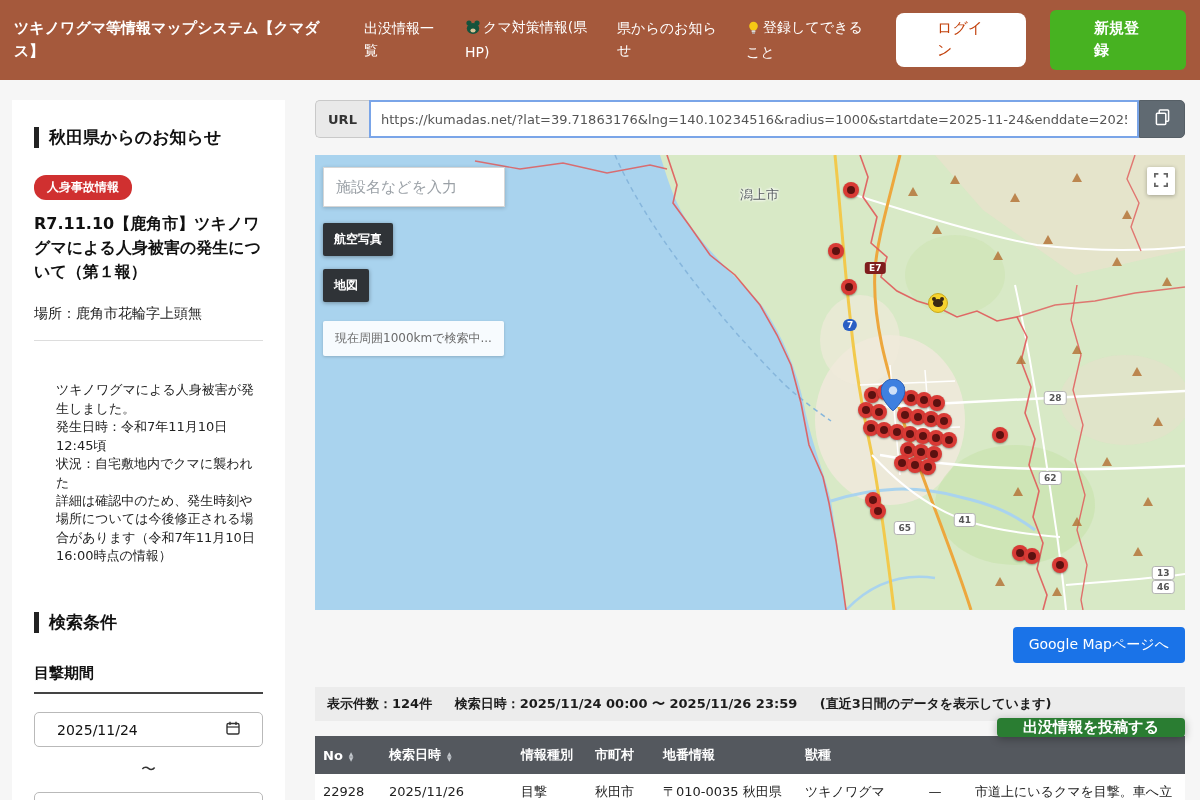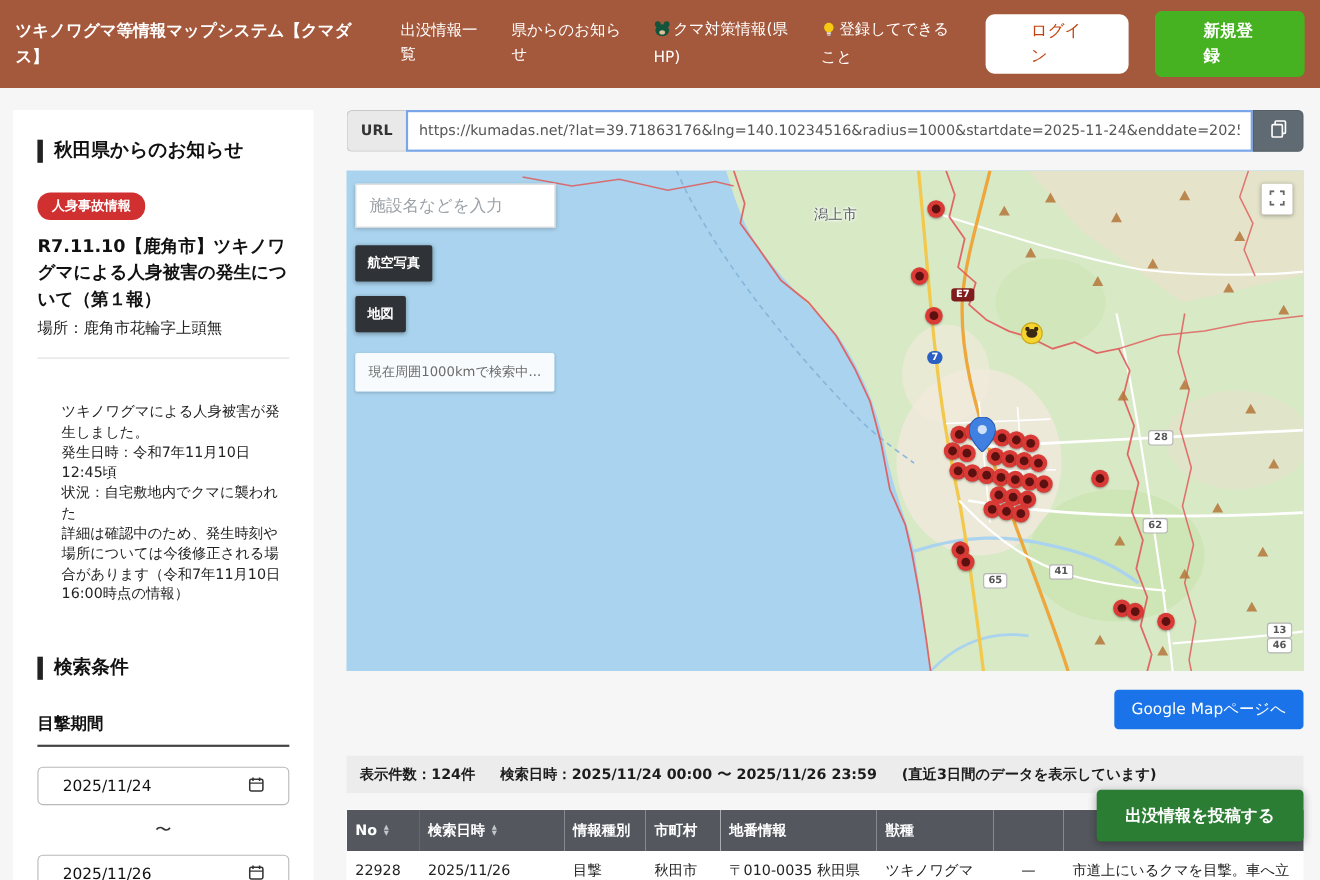--- a/index.html
+++ b/index.html
@@ -33,21 +33,21 @@
   .sidebar {
     position:absolute; left:12px; top:100px; width:273px; height:700px;
     background:#fff; padding:27px 22px; overflow:hidden;
   }
   .main-col { position:absolute; left:315px; top:100px; width:870px; }
   
   .side-heading { font-size:17px; font-weight:bold; color:#111; border-left:5px solid #222; padding-left:10px; line-height:1.25; }
   .badge { display:inline-block; background:#d03030; color:#fff; font-size:12px; font-weight:bold;
            padding:4px 13px; border-radius:12px; margin-top:27px; }
   .notice-title { font-size:16px; font-weight:bold; line-height:1.5; margin-top:12px; color:#111; cursor:pointer; }
-  .notice-place { font-size:14px; margin-top:6px; color:#222; }
+  .notice-place { font-size:14px; margin-top:21px; color:#222; }
   .hr { border-top:1px solid #ddd; margin-top:17px; }
   .notice-body { margin-top:40px; margin-left:22px; font-size:13px; line-height:1.42; color:#222; white-space:pre-line; }
   .search-heading { margin-top:46px; }
   .period-heading { font-size:15px; font-weight:bold; color:#111; margin-top:31px; padding-bottom:9px; border-bottom:2px solid #444; }
   .date-field {
     margin-top:18px; height:35px; border:1px solid #b9b9b9; border-radius:5px; background:#fff;
     display:flex; align-items:center; justify-content:space-between; padding:0 22px; font-size:14px; color:#111; cursor:pointer;
   }
   .date-field + .tilde { margin-top:13px; }
   .tilde { text-align:center; font-size:15px; color:#333; }
@@ -105,42 +105,42 @@
   thead th { background:#54585e; color:#fff; font-size:13px; font-weight:bold; text-align:left;
              padding:10px 8px; vertical-align:middle; white-space:nowrap; overflow:hidden; }
   tbody td { font-size:13px; color:#222; padding:9px 8px; border-bottom:1px solid #e3e3e3; vertical-align:top;
              line-height:1.4; overflow:hidden; }
   th:nth-child(1){width:66px;} th:nth-child(2){width:132px;} th:nth-child(3){width:74px;}
   th:nth-child(4){width:68px;} th:nth-child(5){width:142px;} th:nth-child(6){width:106px;}
   th:nth-child(7){width:64px;}
   td:nth-child(7){text-align:center;}
   .sort-icon { display:inline-block; margin-left:6px; font-size:6px; line-height:5px; color:#c2c7cc; vertical-align:middle; }
   .post-btn { position:absolute; right:0; top:31px; background:#2a7d32; color:#fff; font-size:15px; font-weight:bold;
-              padding:14px 26px; border:none; border-radius:4px; box-shadow:0 2px 8px rgba(0,0,0,.3); z-index:10;
+              padding:0 26px; border:none; border-radius:4px; box-shadow:0 2px 8px rgba(0,0,0,.3); z-index:10;
               cursor:pointer; font-family:inherit; }
 </style>
 </head>
 <body>
 
 <header class="app-header">
   <div class="app-title">ツキノワグマ等情報マップシステム【クマダス】</div>
   <nav class="header-nav">
     <a class="nav-item">
       <span class="nav-label w1" style="display:inline-block;">出没情報一覧</span>
-    </a>
-    <a class="nav-item">
-      <span class="nav-label w2" style="display:inline-block;">県からのお知らせ</span>
     </a>
     <a class="nav-item w3">
       <span class="nav-icon"><svg width="16" height="16" viewBox="0 0 16 16">
             <circle cx="4" cy="4" r="2.6" fill="#14533c"></circle>
             <circle cx="12" cy="4" r="2.6" fill="#14533c"></circle>
             <ellipse cx="8" cy="9.5" rx="6.2" ry="5.4" fill="#14533c"></ellipse>
             <ellipse cx="8" cy="11.5" rx="2.6" ry="1.9" fill="#d8c49a"></ellipse>
           </svg></span><span>クマ対策情報(県HP)</span>
+    </a>
+    <a class="nav-item">
+      <span class="nav-label w2" style="display:inline-block;">県からのお知らせ</span>
     </a>
     <a class="nav-item w4">
       <span class="nav-icon"><svg width="15" height="15" viewBox="0 0 16 16">
             <circle cx="8" cy="6.5" r="4.6" fill="#f6c915"></circle>
             <rect x="6" y="11" width="4" height="2" fill="#ddd"></rect>
             <rect x="6.4" y="13.2" width="3.2" height="1.4" fill="#bbb"></rect>
           </svg></span><span>登録してできること</span>
     </a>
   </nav>
   <button class="login-btn">

